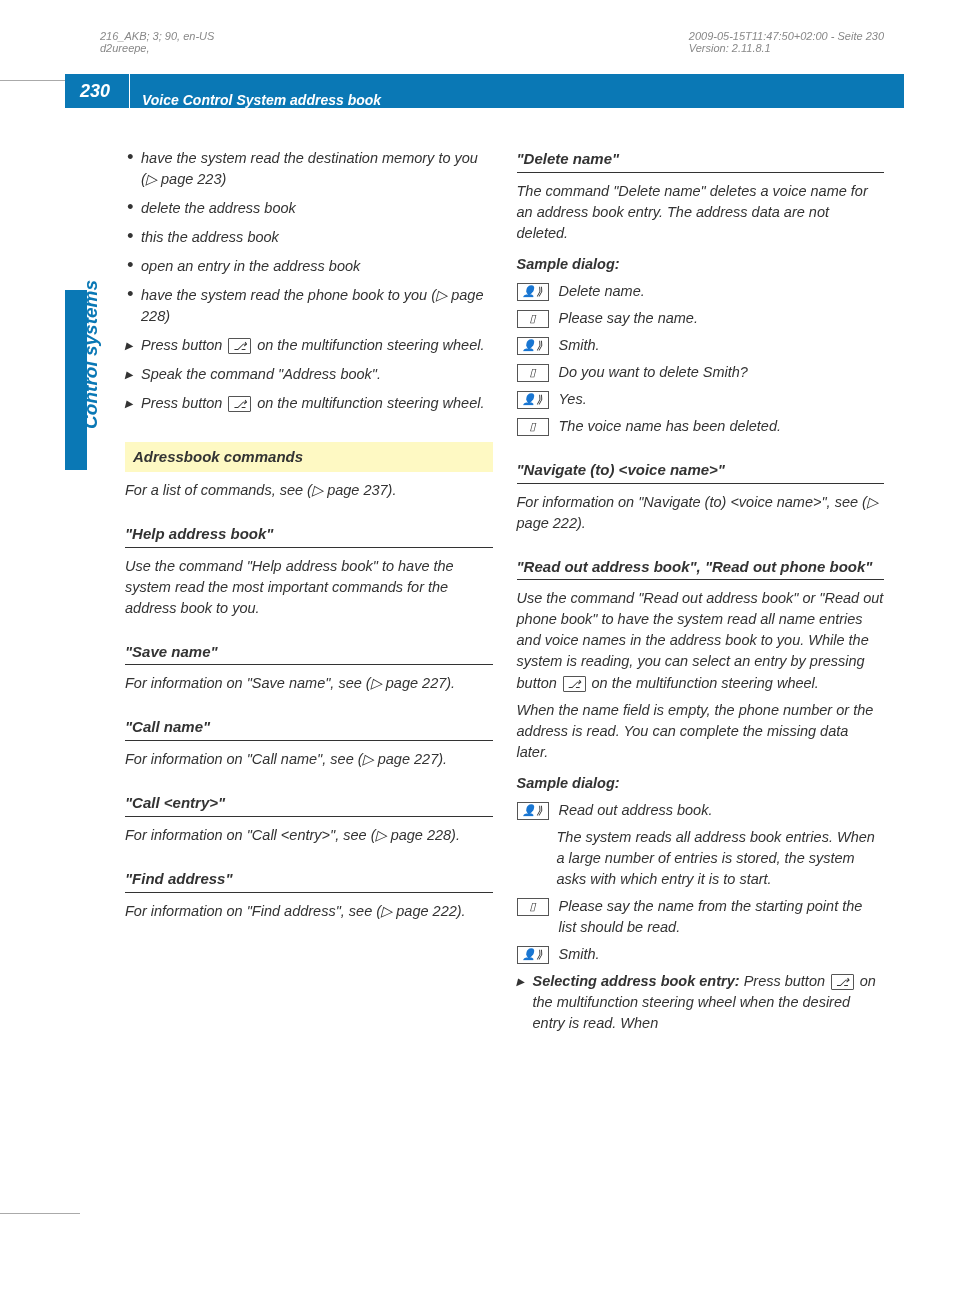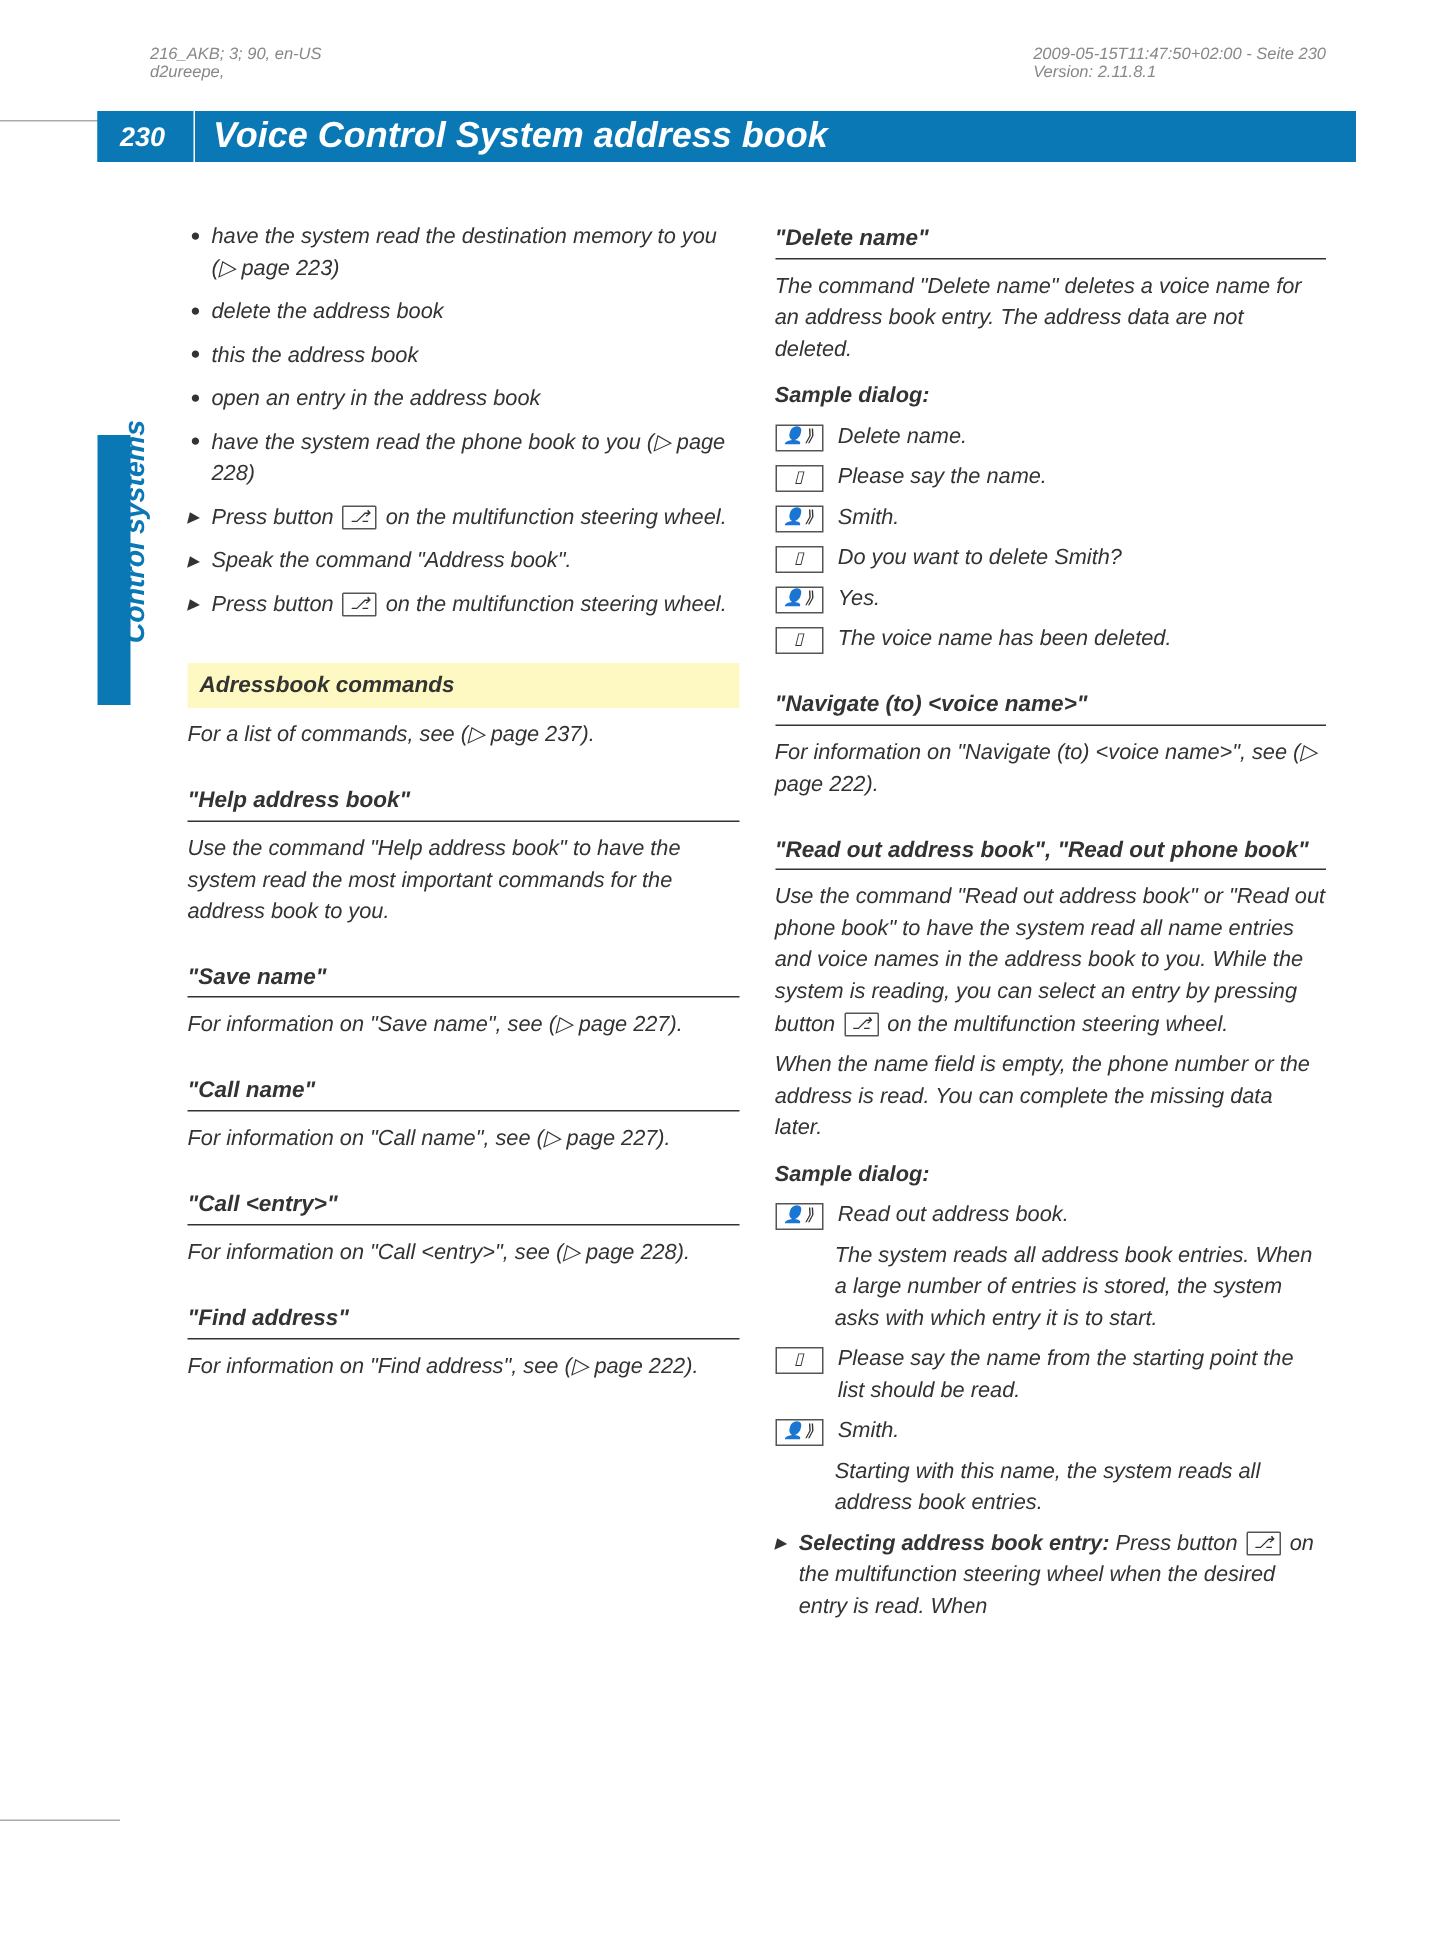--- a/index.html
+++ b/index.html
@@ -33,41 +33,41 @@
     left: 0;
     width: 80px;
     border-top: 1px solid #aaa;
   }
   .title-bar {
     background: #0a78b5;
     color: #fff;
     height: 34px;
     margin-top: 20px;
     display: flex;
-    align-items: center;
+    align-items: flex-end;
     margin-left: 65px;
     margin-right: 50px;
     position: relative;
   }
   .page-num-box {
     background: #0a78b5;
     color: #fff;
     font-weight: bold;
     font-size: 18px;
     width: 60px;
     display: flex;
     align-items: center;
     justify-content: center;
     height: 34px;
     border-right: 1px solid #fff;
     padding-right: 4px;
   }
   .title-text {
     font-weight: bold;
-    font-size: 24px;
+    font-size: 14px;
     padding-left: 12px;
   }
   .side-tab {
     position: absolute;
     left: 65px;
     top: 290px;
     width: 22px;
     height: 180px;
     background: #0a78b5;
   }
@@ -268,24 +268,20 @@
             <div class="dtext">The system reads all address book entries. When a large number of entries is stored, the system asks with which entry it is to start.</div>
           </div>
         <div class="drow">
             <div class="dicon">▯</div>
             <div class="dtext">Please say the name from the starting point the list should be read.</div>
           </div>
         <div class="drow">
             <div class="dicon">👤⟫</div>
             <div class="dtext">Smith.</div>
           </div>
-        <div class="drow">
-            <div class="dicon noicon"></div>
-            <div class="dtext">Starting with this name, the system reads all address book entries.</div>
-          </div>
       </div>
       <ul class="steps">
         <li>
           <strong>Selecting address book entry: </strong><span>Press button </span><span class="btn-icon">⎇</span><span> on the multifunction steering wheel when the desired entry is read. When</span>
         </li>
       </ul>
     </div>
   </div>
 
   <div class="bottom-rule"></div>

